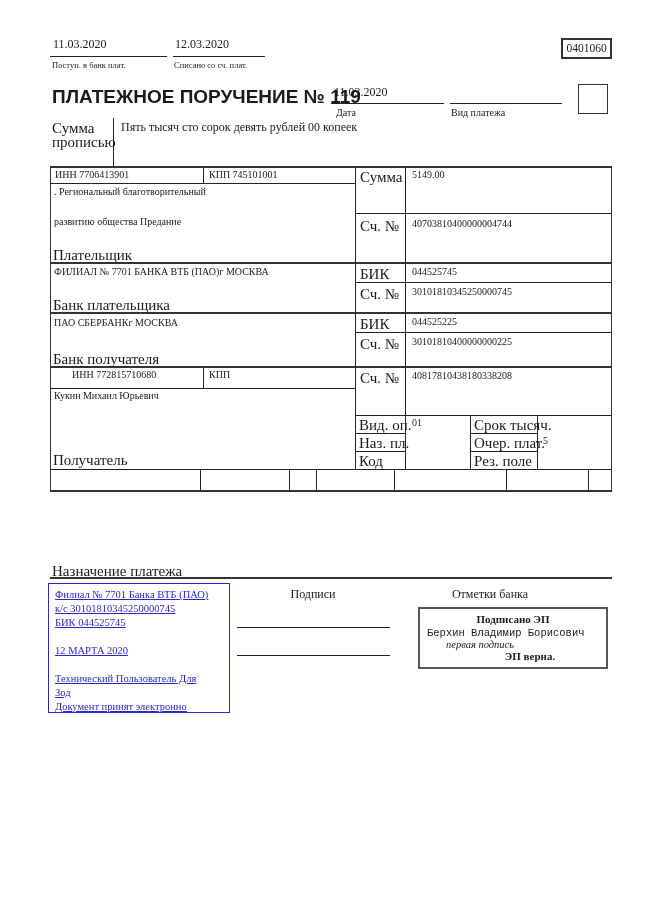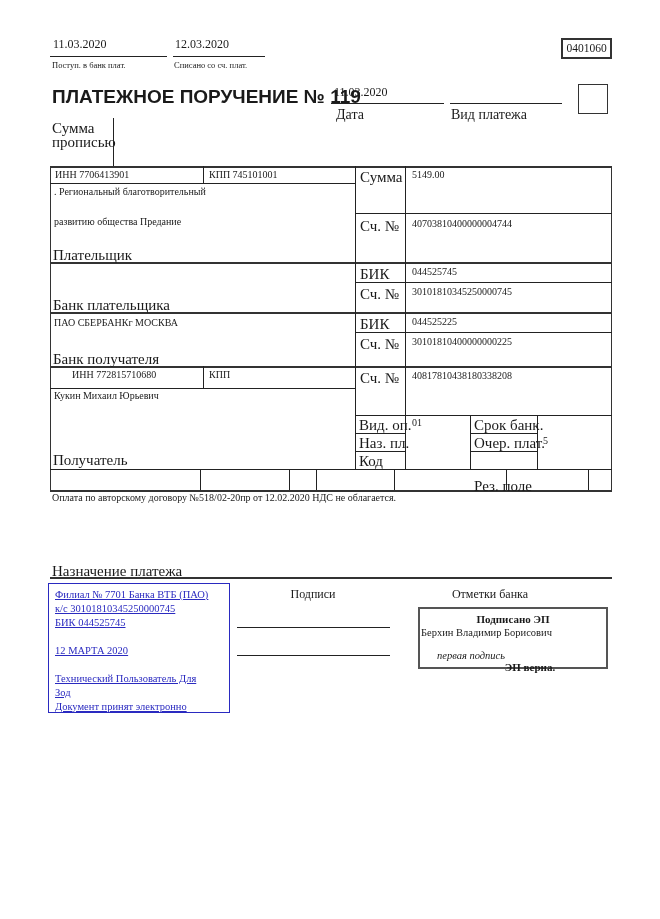--- a/index.html
+++ b/index.html
@@ -7,38 +7,38 @@
     position:relative;width:660px;height:919px;background:#ffffff;
     font-family:"Liberation Serif", serif;color:#1a1a1a;overflow:hidden;
   }
   .abs{position:absolute;white-space:nowrap;}
   .hline{position:absolute;background:#222;height:1px;}
   .hline.thick{height:2px;background:#333;}
   .vline{position:absolute;background:#222;width:1px;}
   .t12{font-size:12px;}
   .t115{font-size:10px;}
   .t105{font-size:15px;}
-  .t9{font-size:14px;}
+  .t9{font-size:10px;}
   .t85{font-size:8.5px;}
   .title{font-family:"Liberation Sans", sans-serif;font-weight:bold;font-size:19px;}
   .codebox{
     position:absolute;border:2px solid #333;text-align:center;
     font-size:11.5px;line-height:17px;
   }
   .sqbox{position:absolute;border:1px solid #333;background:#fff;}
   .outer{position:absolute;border:1px solid #333;border-top:2px solid #333;border-bottom:2px solid #333;}
   .stamp{
     position:absolute;border:1px solid #2a2ac0;color:#2a2ac0;
     font-size:10.5px;line-height:14px;padding:4px 6px;background:#fff;
   }
   .stamp .sline{min-height:14px;white-space:normal;}
   .epbox{position:absolute;border:2px solid #555;background:#fff;font-size:10.5px;}
   .ep-title{font-weight:bold;font-size:11px;text-align:center;margin-top:4px;}
-  .ep-name{padding-left:1px;margin-top:2px;}
-  .ep-sig{padding-left:17px;font-style:italic;margin-top:12px;}
+  .ep-name{padding-left:7px;margin-top:2px;font-family:Liberation Mono, monospace;}
+  .ep-sig{padding-left:26px;font-style:italic;}
   .ep-ver{font-weight:bold;font-size:11px;text-align:center;padding-left:34px;}
   .ctr{text-align:center;}
 </style>
 </head>
 <body>
 
 <div id="page">
 
   <div class="abs t12" style="left:53px;top:37px;">11.03.2020</div>
   <div class="hline" style="left:50px;top:56px;width:117px;"></div>
@@ -54,20 +54,21 @@
   <div class="abs t12" style="left:334px;top:85px;">11.03.2020</div>
   <div class="hline" style="left:331px;top:103px;width:113px;"></div>
   <div class="abs t9" style="left:336px;top:107px;">Дата</div>
   <div class="hline" style="left:450px;top:103px;width:112px;"></div>
   <div class="abs t9" style="left:451px;top:107px;">Вид платежа</div>
   <div class="sqbox" style="left:578px;top:84px;width:28px;height:28px;"></div>
 
   <div class="abs t105" style="left:52px;top:120px;">Сумма</div>
   <div class="abs t105" style="left:52px;top:134px;">прописью</div>
   <div class="vline" style="left:113px;top:118px;height:48px;"></div>
+  <div class="abs t12" style="left:121px;top:120px;">Пять тысяч сто сорок девять рублей 00 копеек</div>
 
   <div class="outer" style="left:50px;top:166px;width:560px;height:322px;"></div>
 
   <div class="hline" style="left:50px;top:183px;width:305px;"></div>
   <div class="hline" style="left:355px;top:213px;width:257px;"></div>
   <div class="hline thick" style="left:50px;top:262px;width:562px;"></div>
   <div class="hline" style="left:355px;top:282px;width:257px;"></div>
   <div class="hline thick" style="left:50px;top:312px;width:562px;"></div>
   <div class="hline" style="left:355px;top:332px;width:257px;"></div>
   <div class="hline thick" style="left:50px;top:366px;width:562px;"></div>
@@ -96,20 +97,21 @@
   <div class="abs t115" style="left:55px;top:169px;">ИНН 7706413901</div>
   <div class="abs t115" style="left:209px;top:169px;">КПП 745101001</div>
   <div class="abs t105" style="left:360px;top:169px;">Сумма</div>
   <div class="abs t115" style="left:412px;top:169px;">5149.00</div>
   <div class="abs t115" style="left:54px;top:186px;">. Региональный благотворительный</div>
   <div class="abs t115" style="left:54px;top:216px;">развитию общества Предание</div>
   <div class="abs t105" style="left:360px;top:218px;">Сч. №</div>
   <div class="abs t115" style="left:412px;top:218px;">40703810400000004744</div>
   <div class="abs t105" style="left:53px;top:247px;">Плательщик</div>
 
+  <div class="abs t115" style="left:54px;top:266px;">ФИЛИАЛ № 7701 БАНКА ВТБ (ПАО)г МОСКВА</div>
   <div class="abs t105" style="left:360px;top:266px;">БИК</div>
   <div class="abs t115" style="left:412px;top:266px;">044525745</div>
   <div class="abs t105" style="left:360px;top:286px;">Сч. №</div>
   <div class="abs t115" style="left:412px;top:286px;">30101810345250000745</div>
   <div class="abs t105" style="left:53px;top:297px;">Банк плательщика</div>
 
   <div class="abs t115" style="left:54px;top:317px;">ПАО СБЕРБАНКг МОСКВА</div>
   <div class="abs t105" style="left:360px;top:316px;">БИК</div>
   <div class="abs t115" style="left:412px;top:316px;">044525225</div>
   <div class="abs t105" style="left:360px;top:336px;">Сч. №</div>
@@ -118,28 +120,27 @@
 
   <div class="abs t115" style="left:72px;top:369px;">ИНН 772815710680</div>
   <div class="abs t115" style="left:209px;top:369px;">КПП</div>
   <div class="abs t105" style="left:360px;top:370px;">Сч. №</div>
   <div class="abs t115" style="left:412px;top:370px;">40817810438180338208</div>
   <div class="abs t115" style="left:54px;top:390px;">Кукин Михаил Юрьевич</div>
   <div class="abs t105" style="left:53px;top:452px;">Получатель</div>
 
   <div class="abs t105" style="left:359px;top:417px;">Вид. оп.</div>
   <div class="abs t115" style="left:412px;top:417px;">01</div>
-  <div class="abs t105" style="left:474px;top:417px;">Срок банк.</div>
+  <div class="abs t105" style="left:474px;top:417px;">Срок тысяч.</div>
   <div class="abs t105" style="left:359px;top:435px;">Наз. пл.</div>
   <div class="abs t105" style="left:474px;top:435px;">Очер. плат.</div>
   <div class="abs t115" style="left:543px;top:435px;">5</div>
   <div class="abs t105" style="left:359px;top:453px;">Код</div>
-  <div class="abs t105" style="left:474px;top:478px;">Рез. поле</div>
+  <div class="abs t105" style="left:474px;top:453px;">Рез. поле</div>
 
-  <div class="abs t115" style="left:52px;top:492px;">Оплата по авторскому договору №518/02-20пр от 12.02.2020 НДС не облагается.</div>
   <div class="abs t105" style="left:52px;top:563px;">Назначение платежа</div>
   <div class="hline thick" style="left:50px;top:577px;width:562px;"></div>
 
   <div class="stamp" style="left:48px;top:583px;width:168px;height:120px;text-decoration:underline;">
     <div class="sline">Филиал № 7701 Банка ВТБ (ПАО)</div>
     <div class="sline">к/с 30101810345250000745</div>
     <div class="sline">БИК 044525745</div>
     <div class="sline"></div>
     <div class="sline">12 МАРТА 2020</div>
     <div class="sline"></div>

